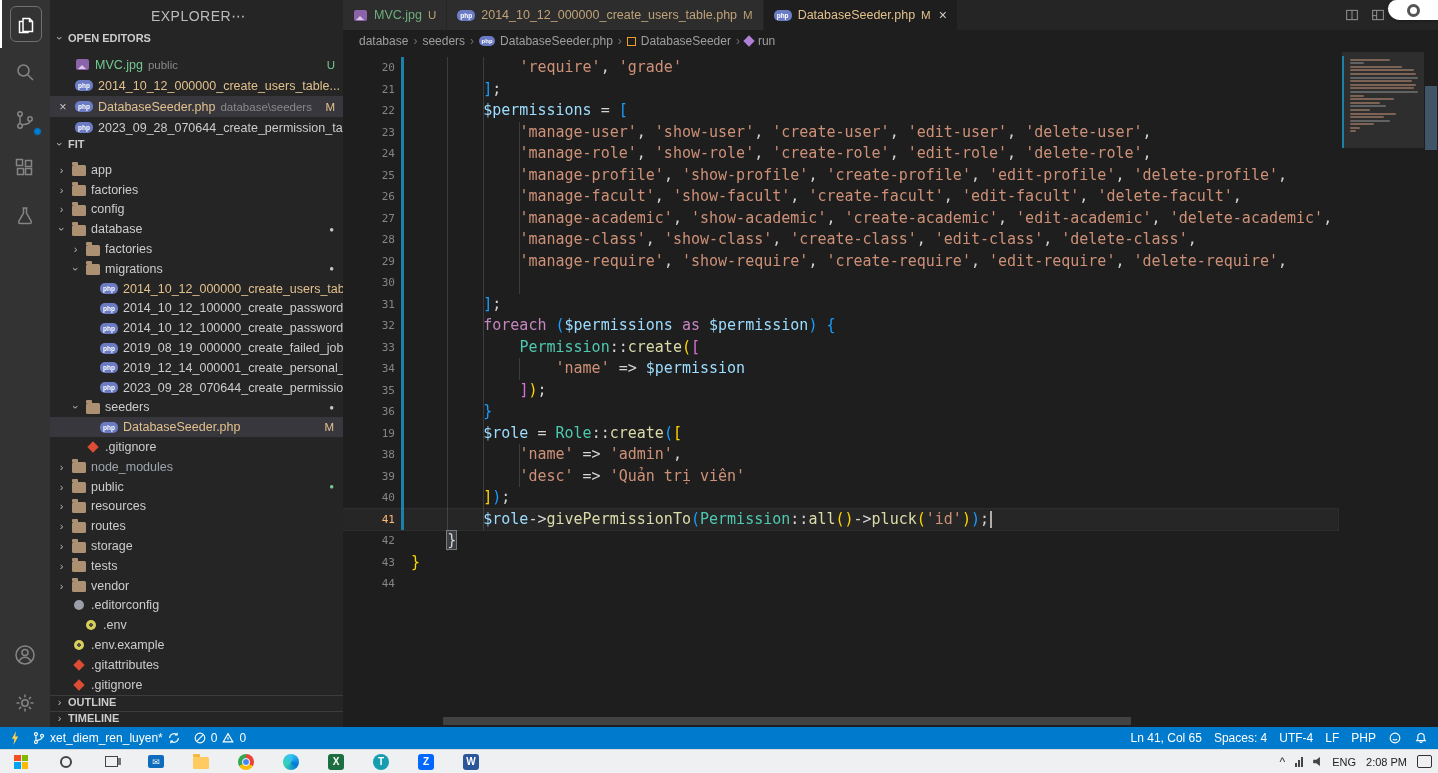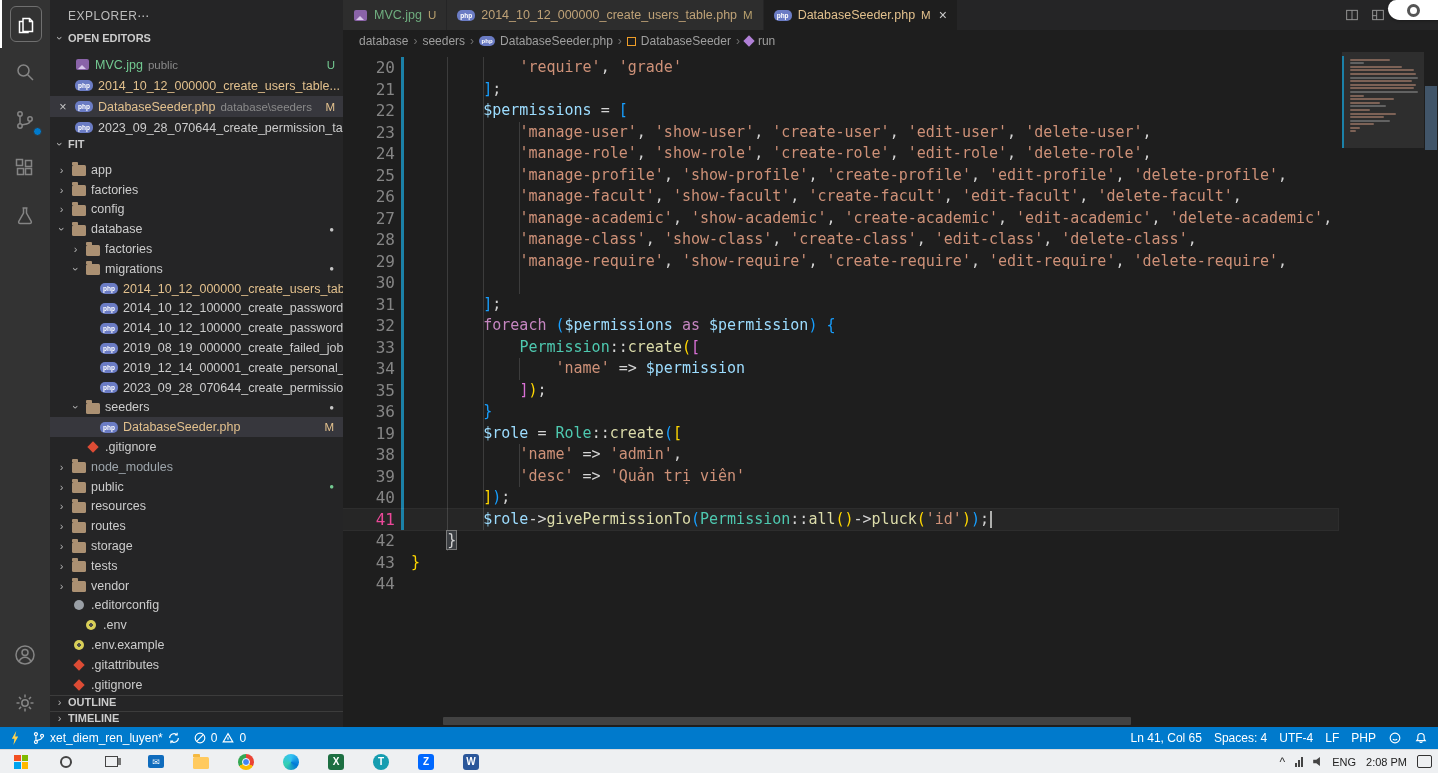--- a/index.html
+++ b/index.html
@@ -12,22 +12,22 @@
 .activitybar{width:50px;background:#333333;display:flex;flex-direction:column;flex:none}
 .ab-top{flex:1;display:flex;flex-direction:column}
 .ab-icon{height:48px;display:flex;align-items:center;justify-content:center;color:#858585;position:relative;cursor:pointer}
 .ab-icon svg{width:24px;height:24px;stroke:currentColor;fill:none;stroke-width:1.5}
 .ab-icon.active{color:#fff;border-left:2px solid #fff}
 .ab-icon.active .ring{position:absolute;inset:6px 8px;border:1px solid #6f6f6f;border-radius:6px}
 .ab-badge{position:absolute;right:8px;bottom:8px;width:9px;height:9px;border-radius:50%;background:#007acc;border:1px solid #333}
 
 
 .sidebar{width:293px;background:#252526;flex:none;display:flex;flex-direction:column;overflow:hidden}
-.sb-title{height:32px;display:flex;align-items:center;justify-content:flex-start;padding:0 14px 0 18px;
-          font-size:12px;letter-spacing:.5px;color:#bbbbbb}
+.sb-title{height:32px;display:flex;align-items:center;justify-content:center;padding:0 14px 0 18px;
+          font-size:14px;letter-spacing:.5px;color:#bbbbbb}
 .sb-more{color:#c5c5c5;cursor:pointer;letter-spacing:1px}
 .sb-sect{height:22px;display:flex;align-items:flex-start;font-weight:bold;font-size:11px;color:#cccccc;padding-left:4px;gap:3px;flex:none}
 .sb-sect.bordered{border-top:1px solid #3c3c3c;height:16px}
 .chev{display:inline-block;width:11px;color:#b0b0b0;font-size:11px;font-weight:normal;text-align:center;transform:none;flex:none}
 .chev.exp{transform:rotate(90deg)}
 .oe-row{height:21px;display:flex;align-items:center;gap:5px;padding:0 8px 0 6px;font-size:12.5px;white-space:nowrap;overflow:hidden;cursor:pointer}
 .oe-row.selected{background:#37373d}
 .oe-close{width:14px;color:#c5c5c5;text-align:center;flex:none}
 .oe-desc{color:#8a8a8a;font-size:11.5px;overflow:hidden;text-overflow:ellipsis}
 .badge-m{margin-left:auto;color:#e2c08d;font-size:11.5px;flex:none}
@@ -70,22 +70,22 @@
 .bc-sep{color:#6e6e6e}
 .bc-ic-php{width:16px;height:10px;border-radius:5px;background:#6b7cc4;color:#fff;font-size:6px;font-weight:bold;display:inline-flex;align-items:center;justify-content:center}
 .bc-ic-class{width:9px;height:9px;border:1.5px solid #ee9d28;display:inline-block}
 .bc-ic-method{width:8px;height:8px;background:#b180d7;transform:rotate(45deg);display:inline-block}
 
 .code-wrap{flex:1;position:relative;overflow:hidden;background:#1e1e1e}
 .code-lines{position:absolute;top:5px;left:0;right:100px;font-family:"DejaVu Sans Mono",monospace;font-size:15px;line-height:21.5px}
 .guide{position:absolute;width:1px;background:#3c3c3c}
 .code-line{display:flex;height:21.5px;position:relative}
 .code-line.current{background:rgba(255,255,255,.04);box-shadow:0 0 0 1px rgba(255,255,255,.07)}
-.ln{width:52px;text-align:right;color:#858585;flex:none;font-size:16px;line-height:21.5px}
-.code-line.current .ln{color:#ec4899}
+.ln{width:52px;text-align:right;color:#858585;flex:none;font-size:11px;line-height:21.5px}
+.code-line.current .ln{color:#fdba74}
 .gut{width:16px;flex:none;position:relative}
 .gut.mod::before{content:"";position:absolute;left:6px;top:0;bottom:0;width:3px;background:#1b81a8}
 .lt{white-space:pre;flex:none;color:#d4d4d4}
 .tk-d{color:#d4d4d4}.tk-s{color:#ce9178}.tk-v{color:#9cdcfe}.tk-k{color:#c586c0}
 .tk-cl{color:#4ec9b0}.tk-fn{color:#dcdcaa}.tk-bg{color:#ffd700}.tk-bp{color:#da70d6}.tk-bb{color:#179fff}
 .tk-bm{color:#d4d4d4;background:#3a3d41;box-shadow:0 0 0 1px #7a7a7a}
 .cursor{display:inline-block;width:2px;height:17px;background:#aeafad;vertical-align:middle;margin-left:1px}
 
 .minimap{position:absolute;top:0;right:14px;width:82px;bottom:0;background:#1e1e1e}
 .mm-mod{position:absolute;left:0;top:4px;width:2px;height:92px;background:#1b81a8}

